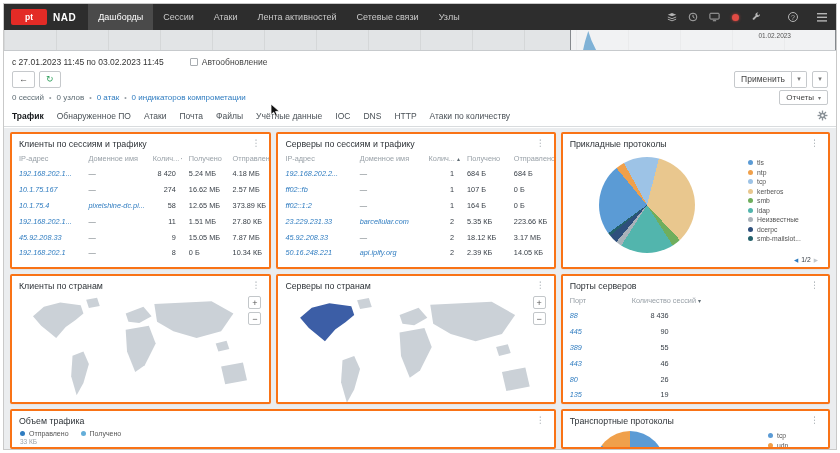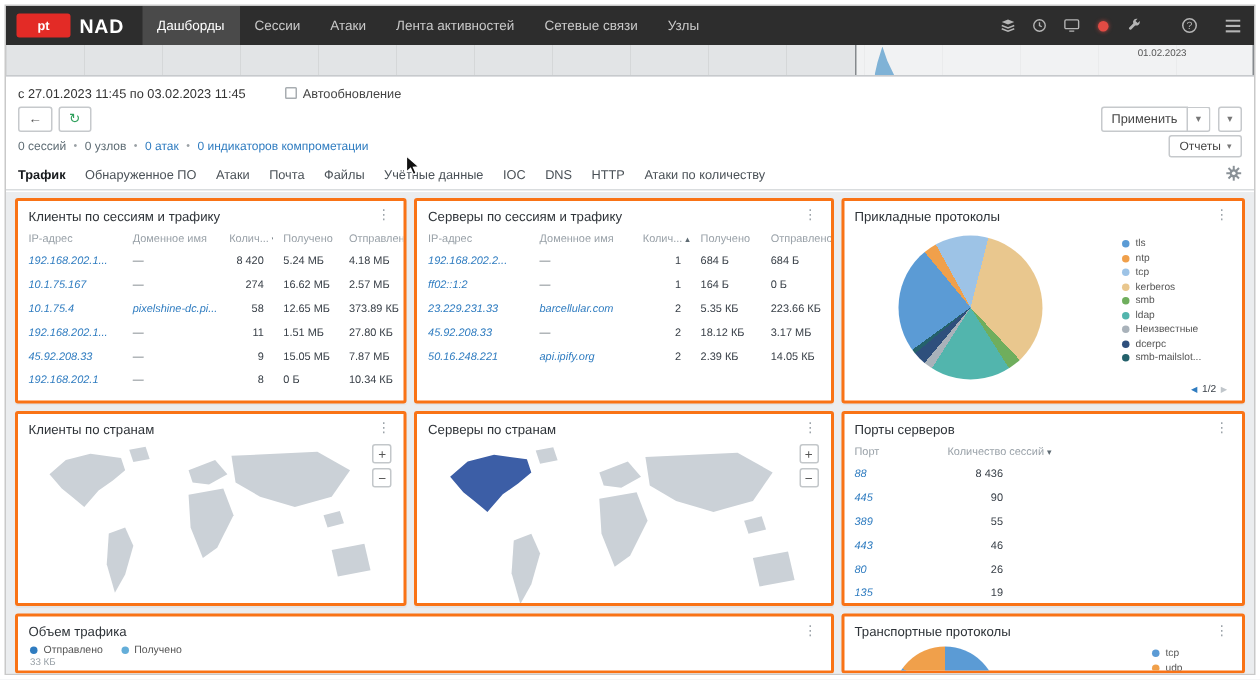--- a/index.html
+++ b/index.html
@@ -6,21 +6,21 @@
   body {
     width:840px; height:453px; background:#fff; position:relative; overflow:hidden;
     font-family:"Liberation Sans", sans-serif; -webkit-font-smoothing:antialiased;
   }
   .frame { position:absolute; inset:3px; border:1px solid #c9c9c9; background:#fff; overflow:hidden; }
 
   
   .topbar { height:26px; background:#2d2d2d; display:flex; align-items:center; padding:0 8px 0 7px; }
   .logo { width:36px; height:16px; background:#e32b26; border-radius:2px; color:#fff; font-size:8.5px; font-weight:bold;
           display:flex; align-items:center; justify-content:center; flex:0 0 auto; }
-  .product { color:#fff; font-size:13px; font-weight:bold; letter-spacing:.5px; margin:0 12px 0 6px; }
+  .product { color:#fff; font-size:10px; font-weight:bold; letter-spacing:.5px; margin:0 12px 0 6px; }
   .menu { display:flex; align-self:stretch; }
   .menu-item { display:flex; align-items:center; padding:0 10px; font-size:9px; color:#c9c9c9; cursor:pointer; white-space:nowrap; }
   .menu-item.active { background:#4a4a4a; color:#fff; }
   .topbar-right { margin-left:auto; display:flex; align-items:center; gap:9px; }
   .tb-icon { display:inline-flex; align-items:center; justify-content:center; width:12px; height:12px; }
   .tb-icon.sp { margin-left:16px; }
   .tb-icon.sp2 { margin-left:8px; }
   .rec-dot { width:7px; height:7px; border-radius:50%; background:#e14b44; box-shadow:0 0 3px rgba(225,75,68,.8); }
   .help-badge { width:10px; height:10px; border:1px solid #b5b5b5; border-radius:50%; color:#b5b5b5; font-size:7px;
                 display:flex; align-items:center; justify-content:center; }
@@ -331,20 +331,27 @@
           </thead>
         <tbody>
             <tr>
               <td class="c-link">192.168.202.2...</td>
               <td class="c-domain dash">—</td>
               <td class="c-num">1</td>
               <td class="c-val">684 Б</td>
               <td class="c-val">684 Б</td>
             </tr>
             <tr>
+              <td class="c-link">ff02::fb</td>
+              <td class="c-domain dash">—</td>
+              <td class="c-num">1</td>
+              <td class="c-val">107 Б</td>
+              <td class="c-val">0 Б</td>
+            </tr>
+            <tr>
               <td class="c-link">ff02::1:2</td>
               <td class="c-domain dash">—</td>
               <td class="c-num">1</td>
               <td class="c-val">164 Б</td>
               <td class="c-val">0 Б</td>
             </tr>
             <tr>
               <td class="c-link">23.229.231.33</td>
               <td class="c-domain">barcellular.com</td>
               <td class="c-num">2</td>

